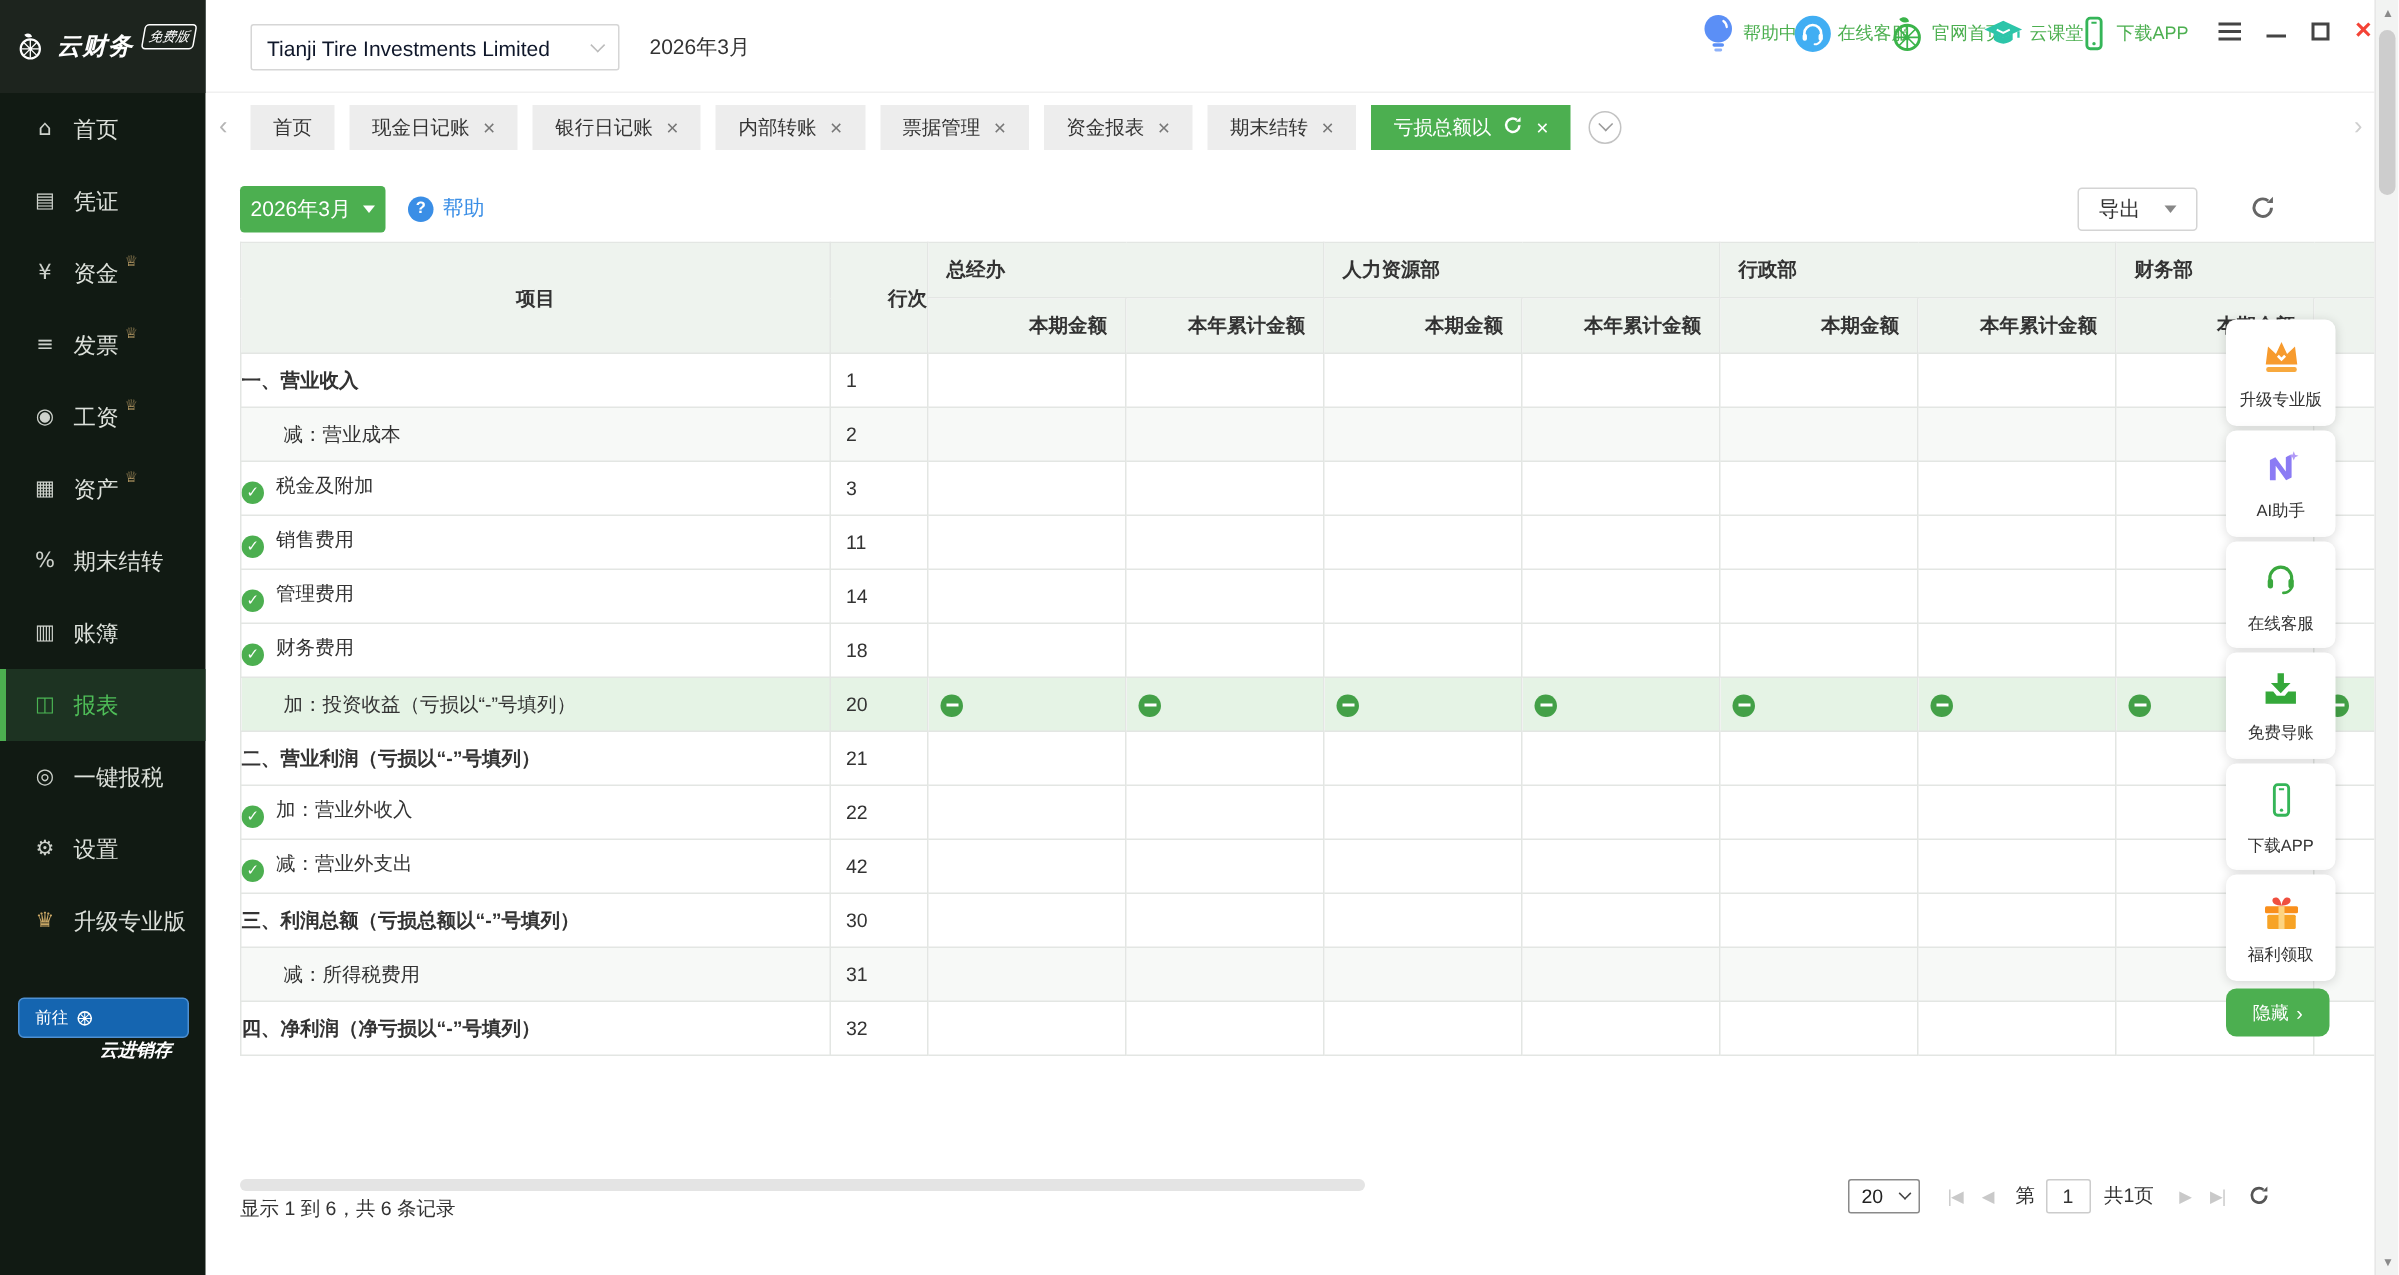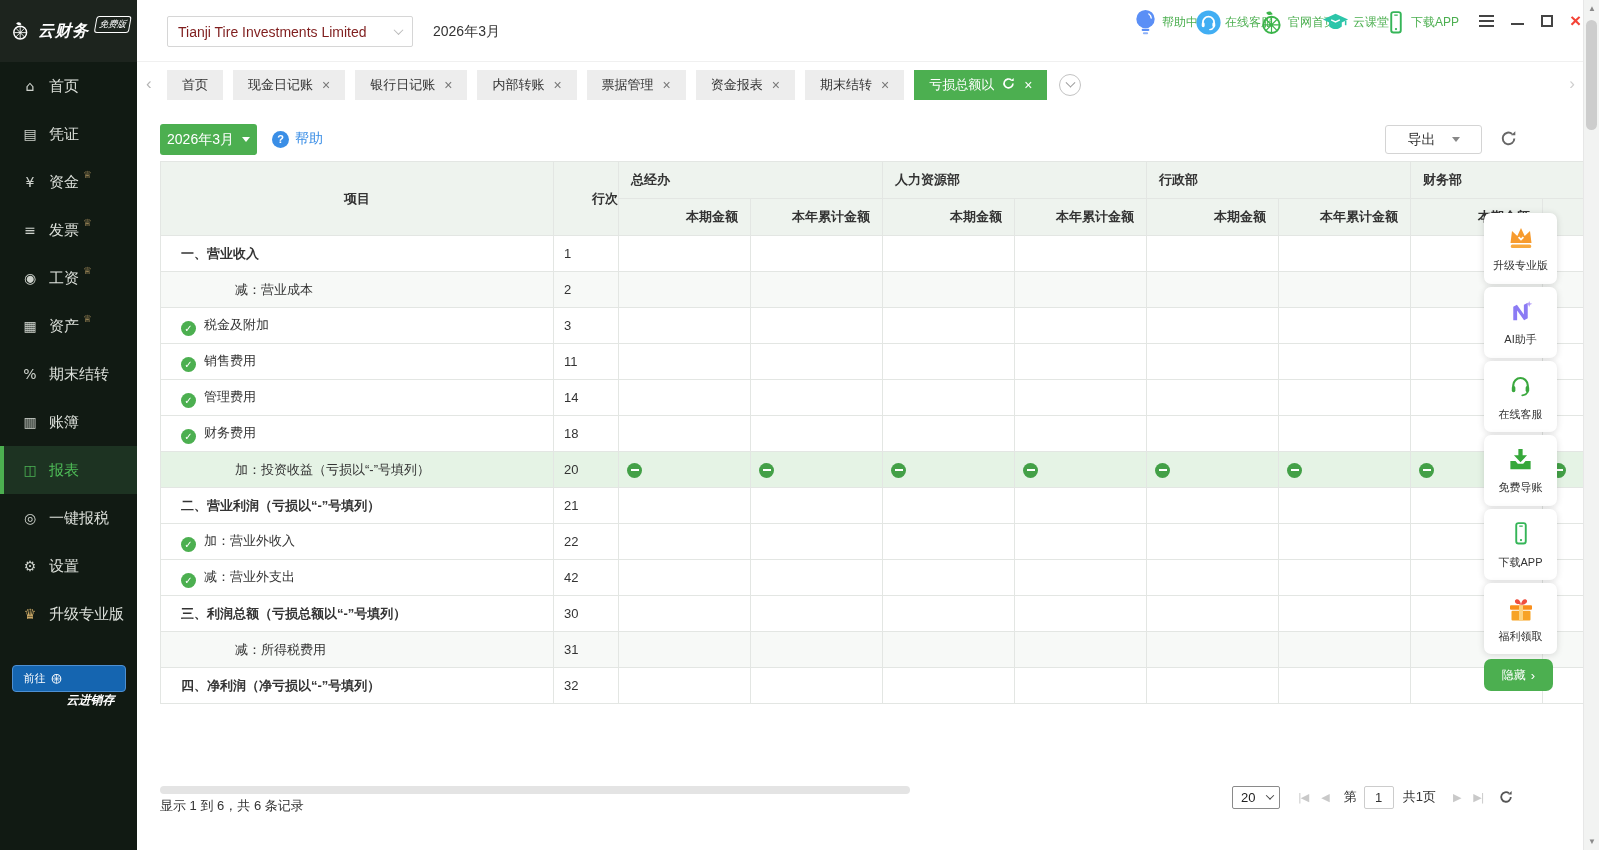--- a/index.html
+++ b/index.html
@@ -19,21 +19,21 @@
   .nav-item.active { background:#1d3322; color:#4fbe58; box-shadow:inset 4px 0 0 #4caf50; }
   .nav-item.active .ic { color:#4fbe58; }
   .ic[data-name="upgrade-crown-icon"] { color:#d9b36c; }
   .pro-badge { font-size:10px; color:#c9a86d; margin-left:4px; transform:translateY(-8px); font-family:"DejaVu Sans",sans-serif; }
   .promo { position:absolute; left:12px; top:665px; width:114px; height:27px; background:#1565b0; border:1px solid #4e90d2; border-radius:4px; color:#fff; display:flex; align-items:center; justify-content:center; gap:4px; font-size:11px; cursor:pointer; }
   .promo b { font-size:12px; font-style:italic;margin-top:43px; }
   .promo .mini-lemon { display:flex; }
 
   
   .topbar { position:absolute; left:137px; top:0; width:1446px; height:62px; background:#fff; border-bottom:1px solid #f0f0f0; }
-  .company { position:absolute; left:30px; top:16px; width:246px; height:31px; border:1px solid #d6d6d6; border-radius:2px; display:flex; align-items:center; justify-content:space-between; padding:0 10px; font-size:14px; color:#7f1d1d; cursor:pointer; background:#fff; }
+  .company { position:absolute; left:30px; top:16px; width:246px; height:31px; border:1px solid #d6d6d6; border-radius:2px; display:flex; align-items:center; justify-content:space-between; padding:0 10px; font-size:14px; color:#0f172a; cursor:pointer; background:#fff; }
   .cv { display:inline-block; width:7px; height:7px; border-right:1.5px solid currentColor; border-bottom:1.5px solid currentColor; transform:rotate(45deg) translate(-1px,-1px); }
   .company .cv { color:#bbb; }
   .topbar-period { position:absolute; left:296px; top:23px; font-size:14px; color:#333; }
   .quick-links { position:absolute; left:994px; top:6px; display:flex; }
   .quick { width:63px; display:flex; flex-direction:row; align-items:center; gap:2px; cursor:pointer; }
   .quick .qicon { height:33px; display:flex; align-items:center; }
   .quick .qlabel { font-size:12px; color:#4caf50; white-space:nowrap; }
   .win-controls { position:absolute; left:1342px; top:11px; display:flex; align-items:center; gap:17px; height:20px; }
   .wc { cursor:pointer; display:flex; align-items:center; justify-content:center; height:16px; }
   .wc-menu { width:15px; height:2px; background:#444; box-shadow:0 -5px 0 #444, 0 5px 0 #444; }
@@ -55,41 +55,41 @@
   .tab .rf { margin-left:8px; }
   .rf { width:13px; height:13px; }
   .tab-more { width:22px; height:22px; border:1px solid #c3c3c3; border-radius:50%; display:flex; align-items:center; justify-content:center; color:#9a9a9a; cursor:pointer; }
   .tab-more .cv { transform:rotate(45deg) translate(-2px,-2px); }
 
   
   .btn-period { position:absolute; left:160px; top:124px; width:97px; height:31px; background:#4caf50; border-radius:3px; color:#fff; font-size:14px; display:flex; align-items:center; justify-content:center; gap:8px; cursor:pointer; z-index:2; }
   .tri { width:0; height:0; border-left:4px solid transparent; border-right:4px solid transparent; border-top:5px solid currentColor; }
   .help { position:absolute; left:272px; top:130px; display:flex; align-items:center; gap:6px; font-size:14px; color:#3a8ee6; cursor:pointer; }
   .help .q { width:17px; height:17px; border-radius:50%; background:#3a8ee6; color:#fff; font-size:11px; font-weight:bold; display:flex; align-items:center; justify-content:center; }
-  .btn-export { position:absolute; left:1385px; top:125px; width:97px; height:29px; border:1px solid #d4d4d4; border-radius:3px; background:#fff; display:flex; align-items:center; justify-content:center; gap:16px; font-size:14px; color:#333; cursor:pointer; }
+  .btn-export { position:absolute; left:1385px; top:125px; width:80px; height:29px; border:1px solid #d4d4d4; border-radius:3px; background:#fff; display:flex; align-items:center; justify-content:center; gap:16px; font-size:14px; color:#333; cursor:pointer; }
   .btn-export .tri { color:#888; }
   .main-refresh { position:absolute; left:1500px; top:130px; color:#666; cursor:pointer; }
   .main-refresh .rf { width:17px; height:17px; }
 
   
   .table-wrap { position:absolute; left:160px; top:161px; width:1423px; height:547px; overflow:hidden; }
   table { border-collapse:collapse; table-layout:fixed; width:1514px; }
   th, td { border:1px solid #e3e6e3; overflow:hidden; white-space:nowrap; }
   thead th { background:#eef3ee; font-size:13px; color:#333; font-weight:bold; height:37px; }
   th.c-item { text-align:center; }
   th.c-line { text-align:right; padding-left:10px; }
   th.dept { text-align:left; padding-left:12px; }
   th.amt { text-align:right; padding-right:12px; }
   tbody tr { height:36px; }
   tbody td { font-size:13px; color:#333; background:#fff; }
   tr.sub td { background:#f7f9f7; }
   tr.hl td { background:#e5f3e5; }
-  td.c-item { padding-left:20px; }
+  td.c-item { }
   tr.sec td.c-item { font-weight:bold; }
-  tr.sub td.c-item { padding-left:74px; }
+  tr.sub td.c-item { padding-left:28px; }
   tr.chk td.c-item { }
   td.c-line { padding-left:10px; }
   td.cell { padding-left:8px; }
   .okic { display:inline-flex; width:15px; height:15px; border-radius:50%; background:#4caf50; color:#fff; font-size:10px; align-items:center; justify-content:center; margin-right:8px; vertical-align:-3px; cursor:pointer; font-family:"DejaVu Sans",sans-serif; }
   .mic { position:relative; display:inline-block; width:15px; height:15px; border-radius:50%; background:#43a047; vertical-align:middle; cursor:pointer; }
   .mic::after { content:""; position:absolute; left:3.5px; top:6.6px; width:8px; height:1.9px; background:#fff; }
 
   
   .h-scrollbar { position:absolute; left:160px; top:786px; width:750px; height:8px; background:#e4e4e4; border-radius:4px; cursor:pointer; }
   .status { position:absolute; left:160px; top:797px; font-size:13px; color:#333; }

